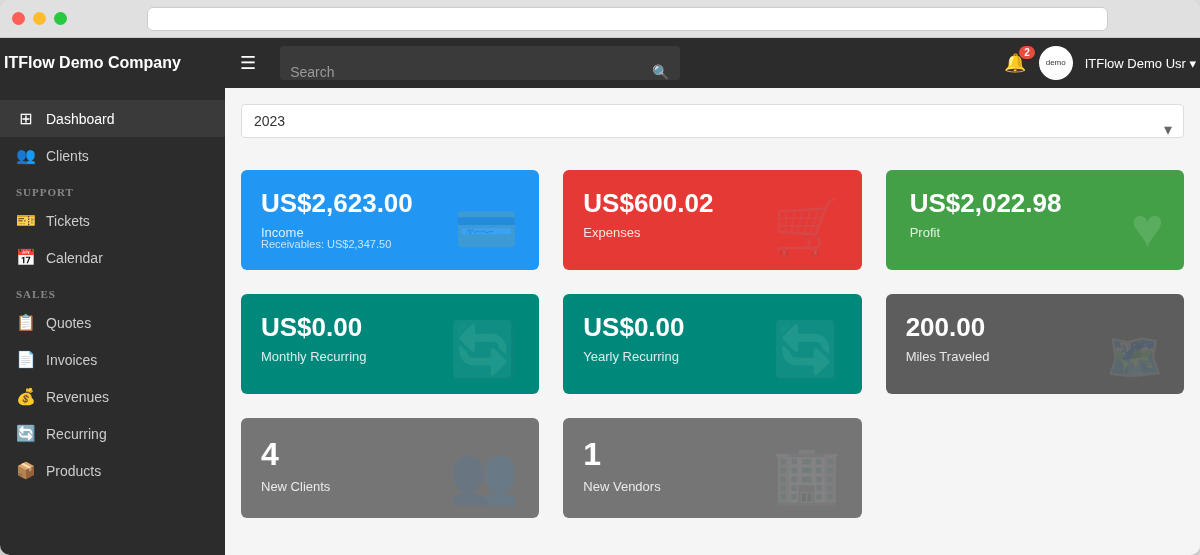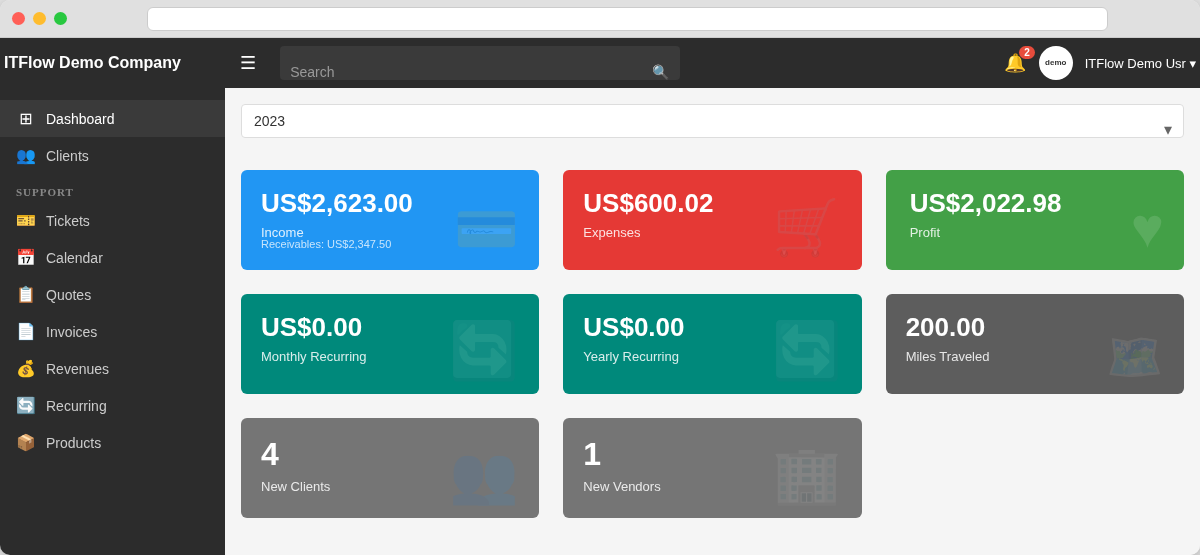--- a/index.html
+++ b/index.html
@@ -231,21 +231,21 @@
     
     .demo-logo {
       width: 34px;
       height: 34px;
       border-radius: 50%;
       background: white;
       display: flex;
       align-items: center;
       justify-content: center;
       font-size: 8px;
-      font-weight: bold;
+      font-weight: normal;
       color: #333;
       text-align: center;
       line-height: 1.1;
     }
   </style>
 </head>
 <body>
 
 <div class="window-chrome">
 
@@ -297,20 +297,21 @@
 
         <div class="sidebar-item">
           <span class="icon">🎫</span>
           <span>Tickets</span>
         </div>
         <div class="sidebar-item">
           <span class="icon">📅</span>
           <span>Calendar</span>
         </div>
 
+        <div class="sidebar-section">SALES</div>
 
         <div class="sidebar-item">
           <span class="icon">📋</span>
           <span>Quotes</span>
         </div>
         <div class="sidebar-item">
           <span class="icon">📄</span>
           <span>Invoices</span>
         </div>
         <div class="sidebar-item">

